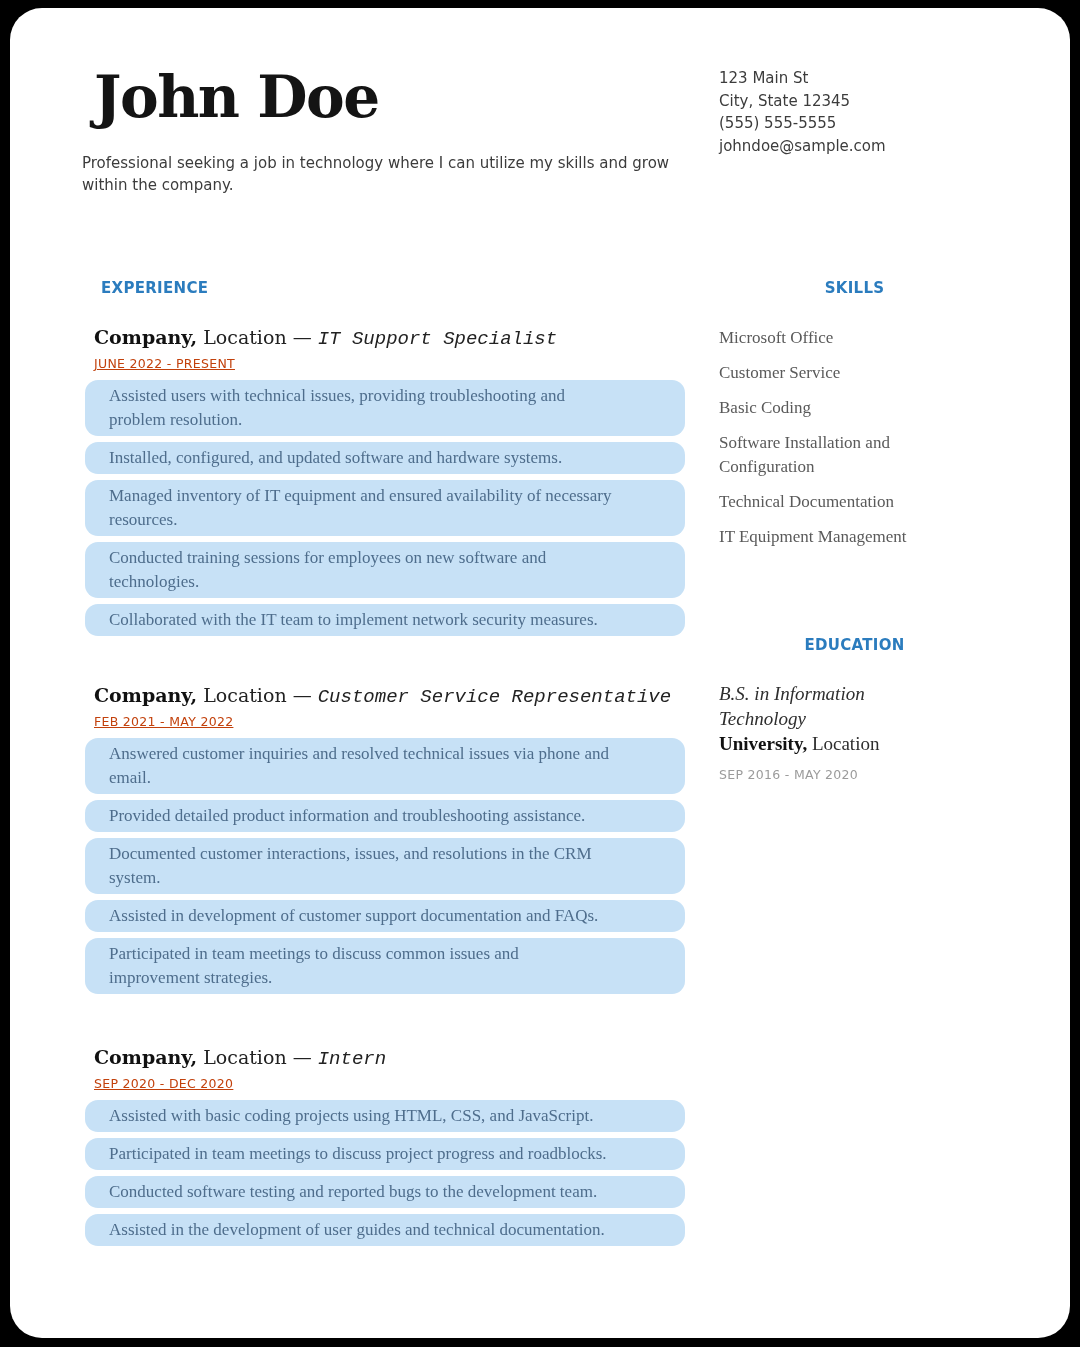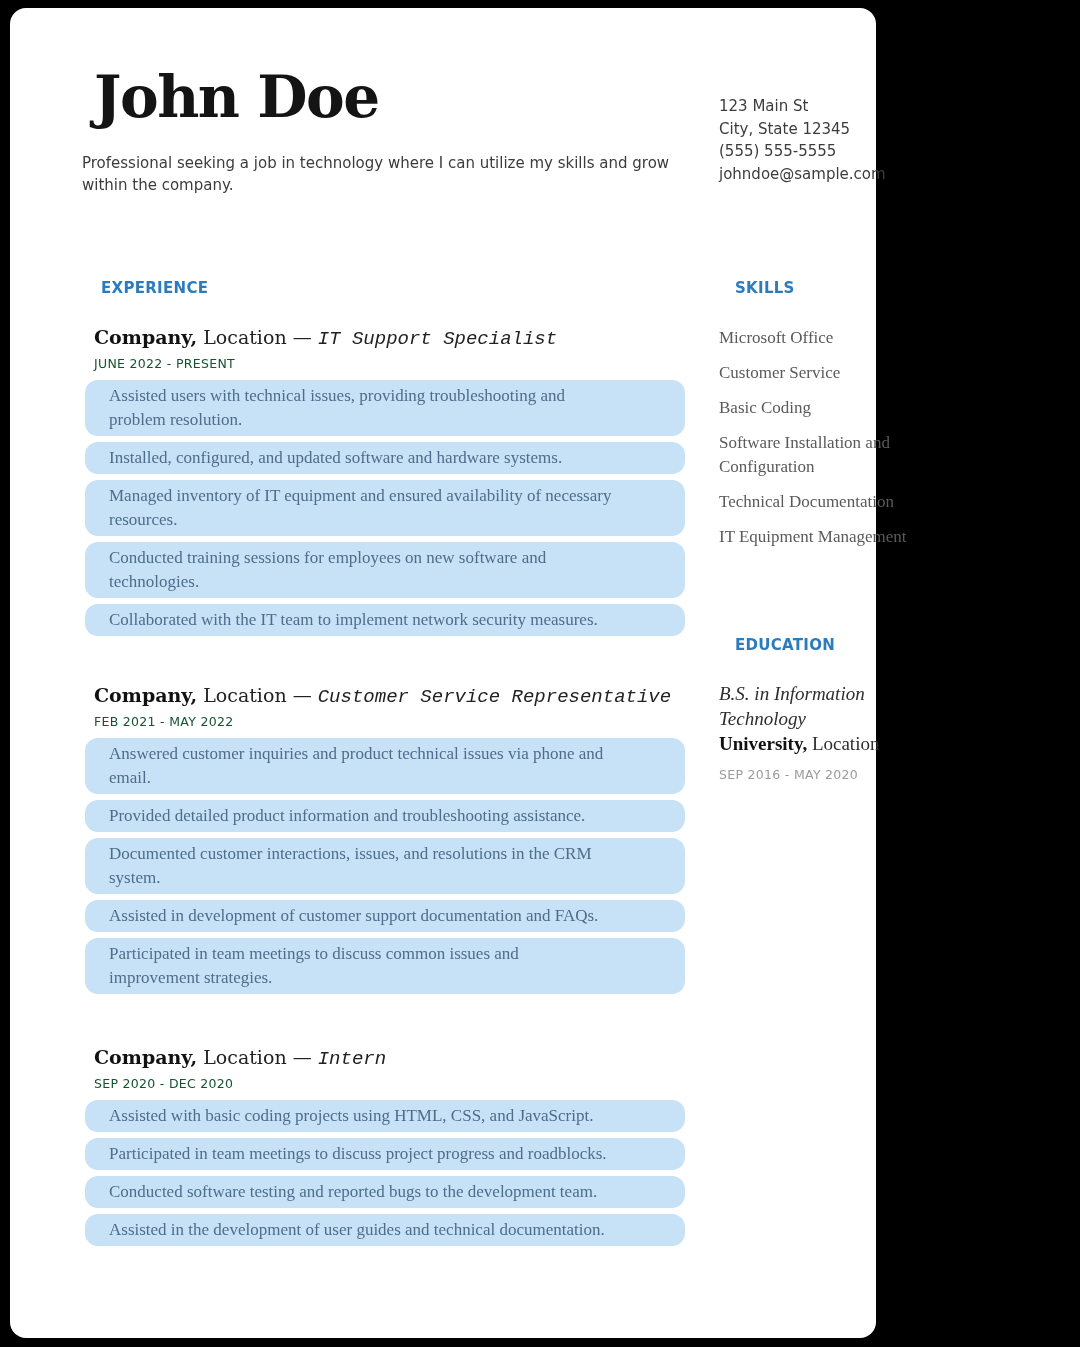--- a/index.html
+++ b/index.html
@@ -1,41 +1,41 @@
 <!DOCTYPE html>
 <html><head>
 <meta charset="utf-8">
 <style>
   html,body{margin:0;padding:0;background:#000;}
   .stage{position:relative;width:1080px;height:1347px;background:#000;overflow:hidden;
          font-family:"DejaVu Sans",sans-serif;}
-  .card{position:absolute;left:10px;top:8px;width:866px;height:1330px;background:#ffffff;
-        border-radius:16px;}
+  .card{position:absolute;left:10px;top:8px;width:1060px;height:1330px;background:#ffffff;
+        border-radius:32px;}
 
   
   .name{position:absolute;left:84px;top:52px;font-family:"DejaVu Serif",serif;font-weight:bold;
         font-size:58px;line-height:74px;letter-spacing:-1.5px;color:#141414;}
   .summary{position:absolute;left:72px;top:144px;width:590px;font-size:15px;line-height:22px;
            color:#3c3c3c;white-space:pre-line;}
-  .contact{position:absolute;left:709px;top:59px;font-size:15px;line-height:22.5px;color:#3c3c3c;margin-top:28px;}
+  .contact{position:absolute;left:709px;top:59px;font-size:15px;line-height:22.5px;color:#3c3c3c;}
 
   
   .leftcol{position:absolute;left:75px;top:270px;width:600px;}
   .rightcol{position:absolute;left:709px;top:270px;width:255px;}
 
   .section-heading{font-size:15px;font-weight:bold;letter-spacing:.3px;line-height:20px;
                    color:var(--accent);margin-left:16px;}
-  .rightcol .section-heading{margin-left:16px;}
+  .rightcol .section-heading{margin-left:16px;text-align:center;}
 
   
   .job-title{margin:26px 0 0 9px;font-family:"DejaVu Serif",serif;font-size:19px;line-height:26px;
              color:#222222;}
   .job-title .b{font-weight:bold;color:#111111;}
   .job-title .i{font-style:italic;font-family:Liberation Mono, monospace;}
-  .job-date{margin:4px 0 0 9px;font-size:12.5px;line-height:16px;letter-spacing:.3px;color:#14532d;}
+  .job-date{margin:4px 0 0 9px;font-size:12.5px;line-height:16px;letter-spacing:.3px;color:#c2410c;text-decoration:underline;}
   .pills{margin-top:8px;}
   .pill{background:var(--pillbg);color:var(--pilltext);border-radius:13px;padding:4px 24px;
         margin-bottom:6px;font-family:"Liberation Serif",serif;font-size:17px;line-height:24px;
         white-space:pre-line;}
   .job+ .job{margin-top:0;}
   .job.m2{margin-top:46px;}
   .job.m3{margin-top:50px;}
 
   
   .skills-list{margin-top:28px;}
@@ -81,21 +81,21 @@
 resources.</div>
               <div class="pill">Conducted training sessions for employees on new software and
 technologies.</div>
               <div class="pill">Collaborated with the IT team to implement network security measures.</div>
             </div>
           </div>
           <div class="job m2">
             <div class="job-title"><span class="b">Company,</span> <span>Location</span> <span>—</span> <span class="i">Customer Service Representative</span></div>
             <div class="job-date">FEB 2021 - MAY 2022</div>
             <div class="pills">
-              <div class="pill">Answered customer inquiries and product technical issues via phone and
+              <div class="pill">Answered customer inquiries and resolved technical issues via phone and
 email.</div>
               <div class="pill">Provided detailed product information and troubleshooting assistance.</div>
               <div class="pill">Documented customer interactions, issues, and resolutions in the CRM
 system.</div>
               <div class="pill">Assisted in development of customer support documentation and FAQs.</div>
               <div class="pill">Participated in team meetings to discuss common issues and
 improvement strategies.</div>
             </div>
           </div>
           <div class="job m3">

